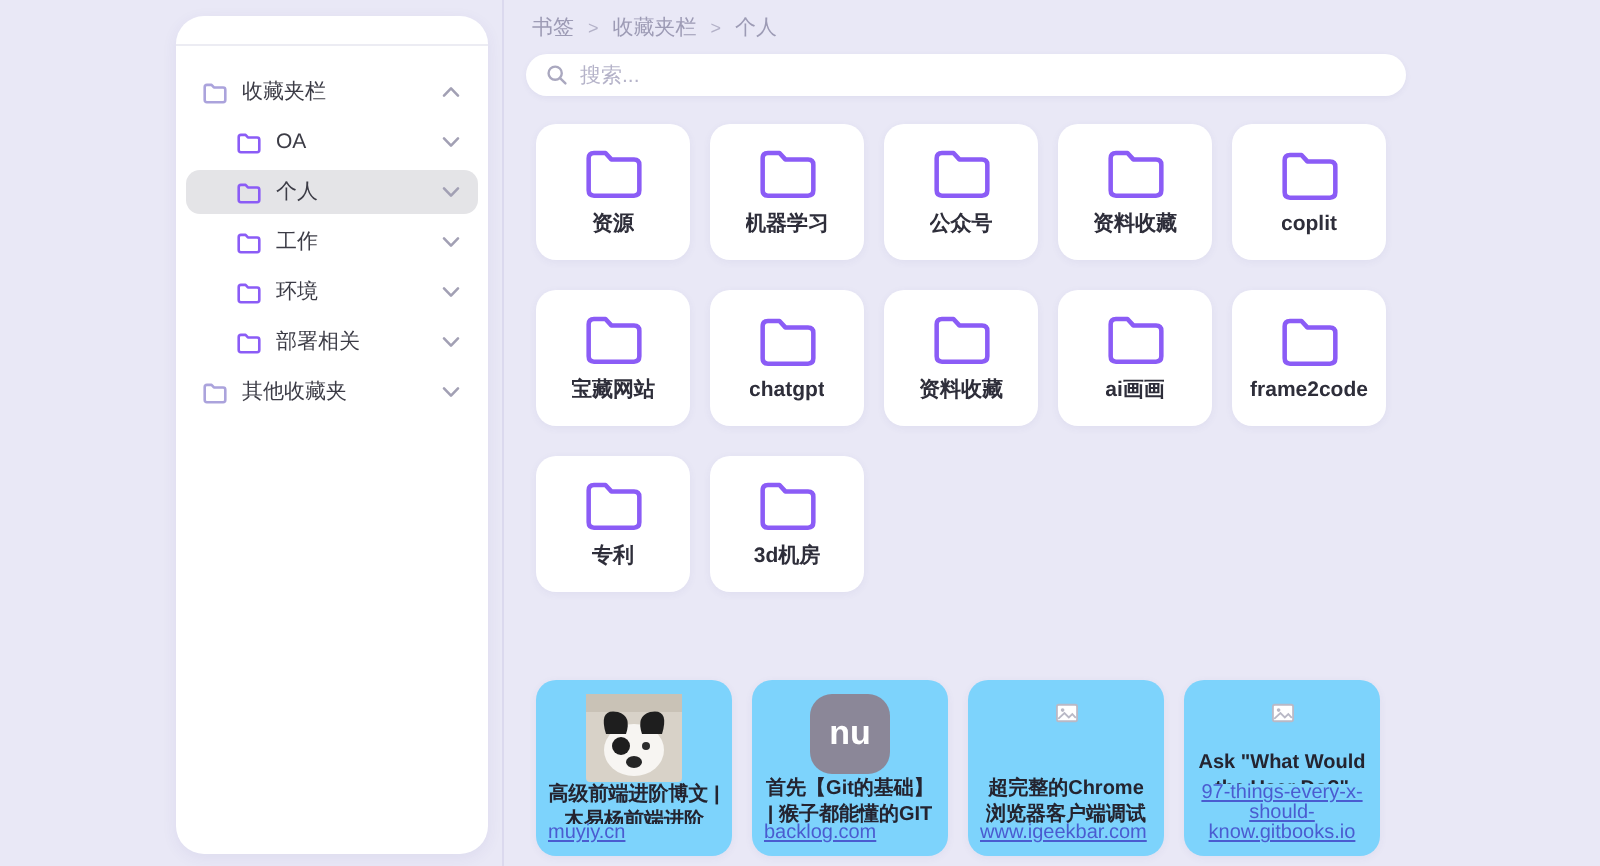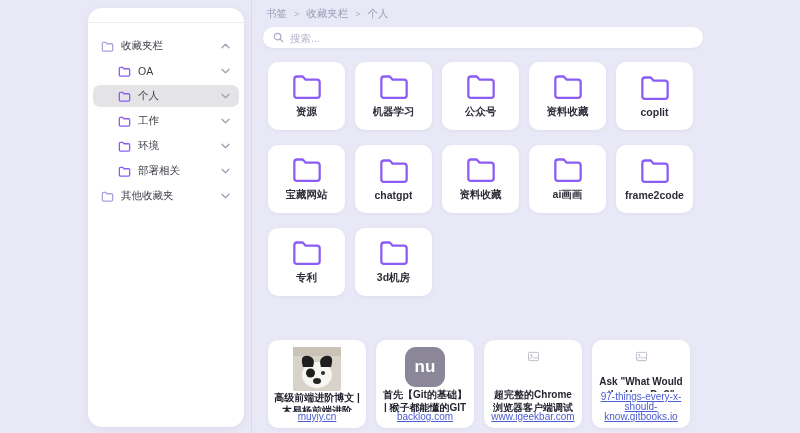--- a/index.html
+++ b/index.html
@@ -46,23 +46,23 @@
   .folder-grid { position:absolute; left:268px; top:62px; width:436px; display:flex;
     flex-wrap:wrap; column-gap:10px; row-gap:15px; }
   .folder-card { width:77px; height:68px; background:#fff; border-radius:10px;
     box-shadow:0 1px 4px rgba(70,60,140,.06); display:flex; flex-direction:column;
     align-items:center; justify-content:center; gap:5px; cursor:pointer; }
   .folder-card svg { width:32px; height:27px; }
   .folder-card .f-label { font-size:10.5px; font-weight:600; color:#2e2e3a; max-width:72px;
     white-space:nowrap; overflow:hidden; text-align:left; }
 
   .bookmark-row { position:absolute; left:268px; top:340px; display:flex; gap:10px; }
-  .bookmark-card { width:98px; height:88px; background:#ffffff; border-radius:10px;
+  .bookmark-card { width:98px; height:88px; background:#7dd3fc; border-radius:10px;
     box-shadow:0 1px 4px rgba(70,60,140,.06); padding:7px 6px 6px; display:flex;
-    flex-direction:column; align-items:center; cursor:pointer; }
+    flex-direction:column; align-items:flex-start; cursor:pointer; }
   .thumb-area { height:46px; width:100%; display:flex; justify-content:center;
     align-items:flex-start; }
   .thumb-area > * { display:none; }
   .bookmark-card.thumb-dog .dog-thumb { display:block; }
   .bookmark-card.thumb-nu .nu-thumb { display:flex; }
   .bookmark-card.thumb-broken .broken-thumb { display:block; margin-top:4px; }
   .nu-thumb { width:40px; height:40px; border-radius:11px; background:#8b8798;
     align-items:center; justify-content:center; color:#fff; font-size:17px; font-weight:bold; }
   .bm-title { font-size:10px; line-height:13px; font-weight:600; color:#242430;
     text-align:center; height:27px; overflow:hidden; width:100%; }

